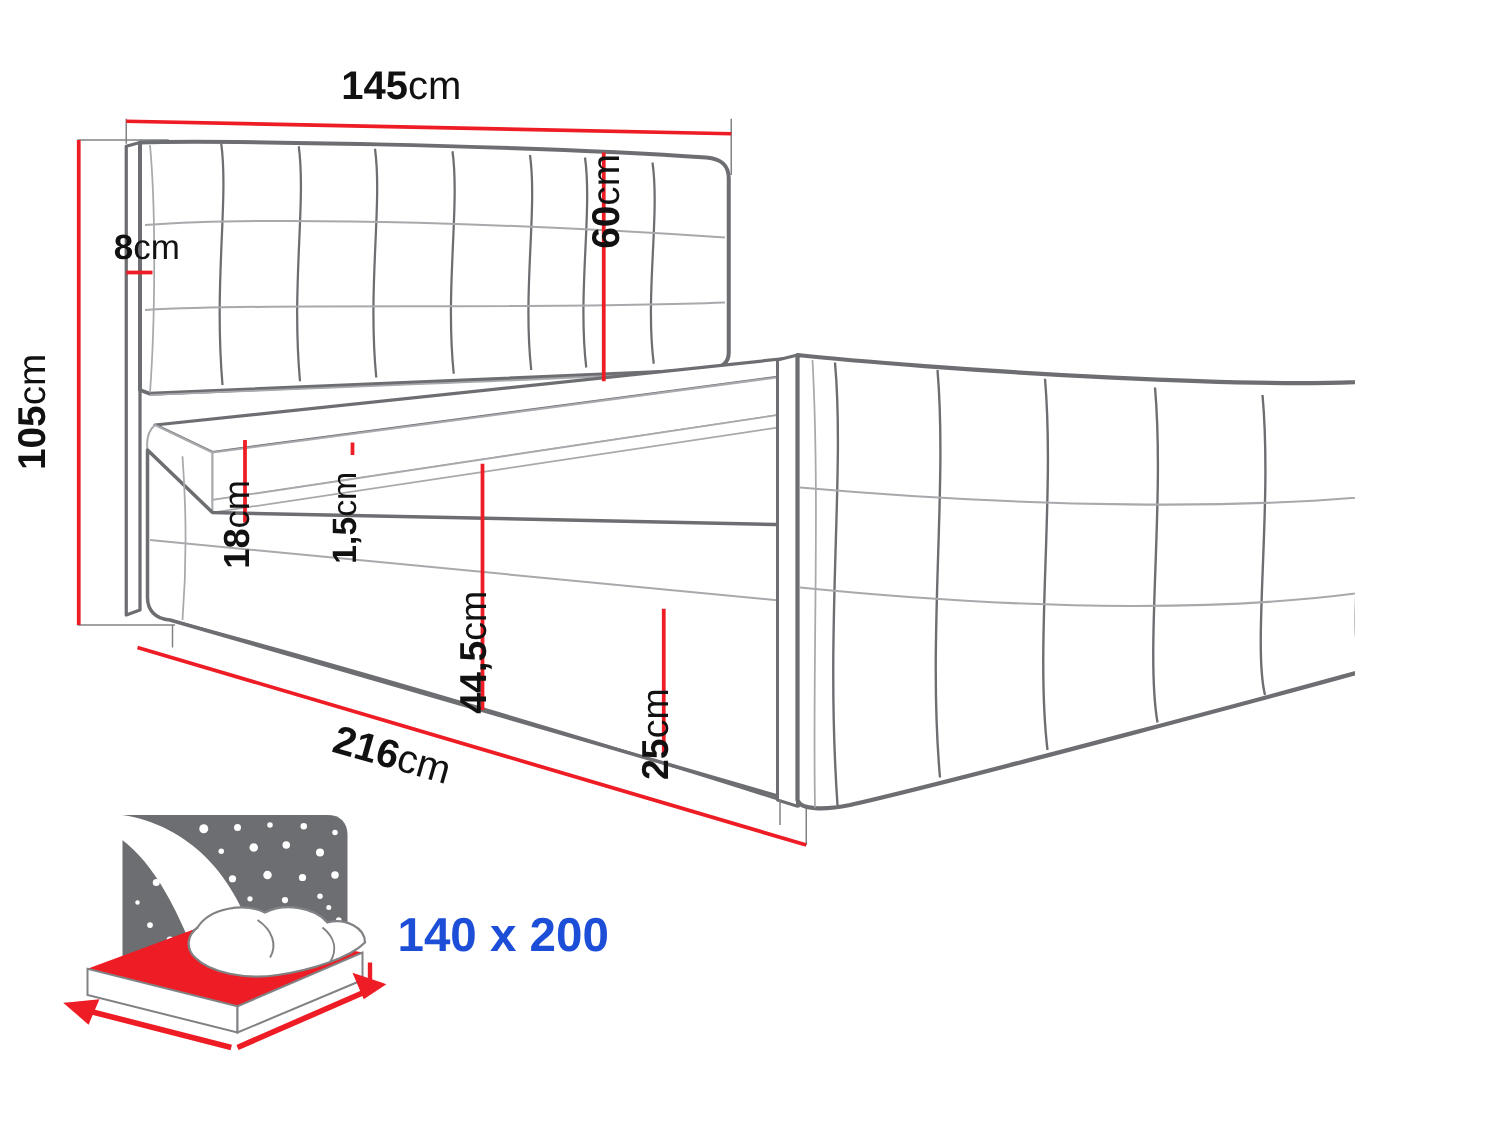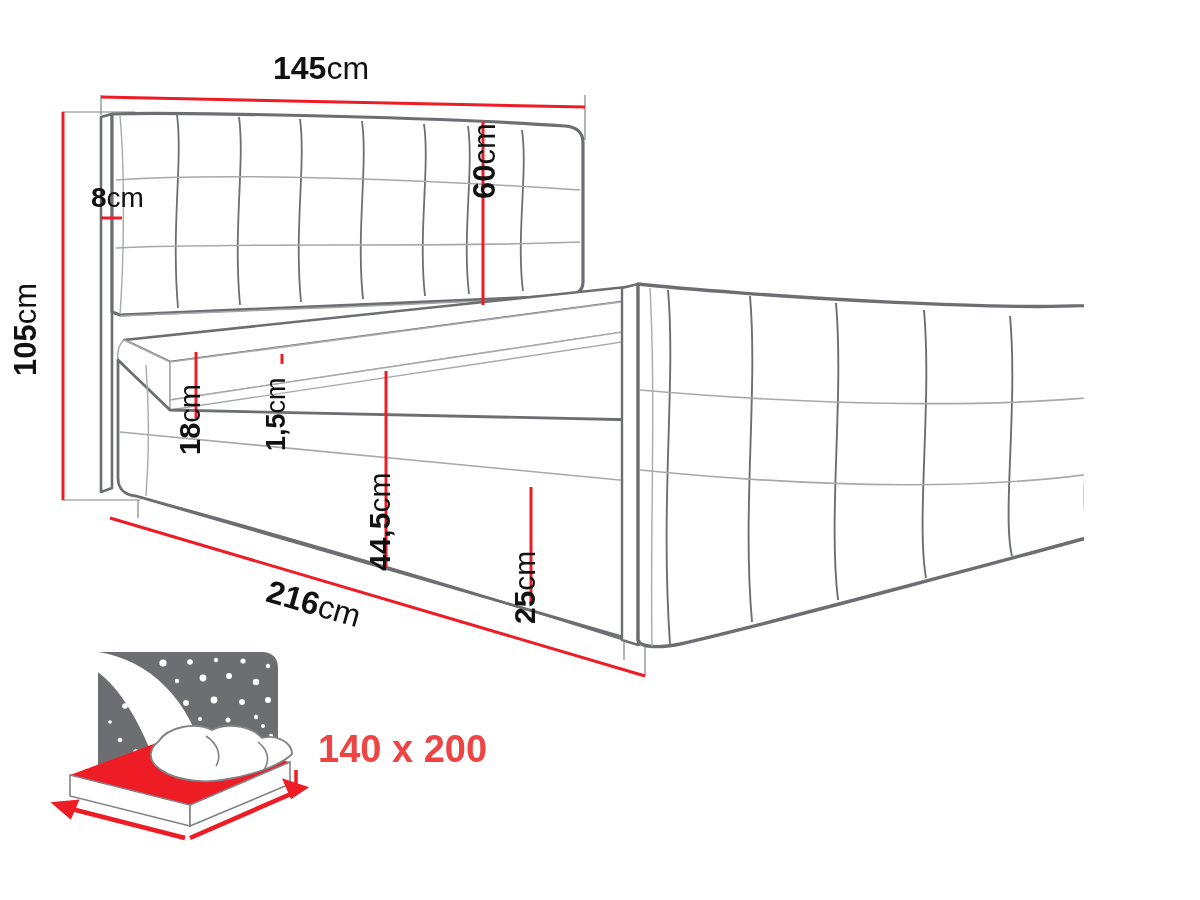--- a/index.html
+++ b/index.html
@@ -36,21 +36,21 @@
   }
   .dim-label .unit {
     font-weight: normal;
   }
   .rot90 {
     transform: rotate(-90deg);
     transform-origin: left bottom;
   }
   .size-label {
     position: absolute;
-    color: #ef4444;
+    color: #1d4ed8;
     font-weight: bold;
     white-space: nowrap;
     line-height: 1;
     user-select: none;
   }
 </style>
 </head>
 <body>
 
 <div id="stage">

